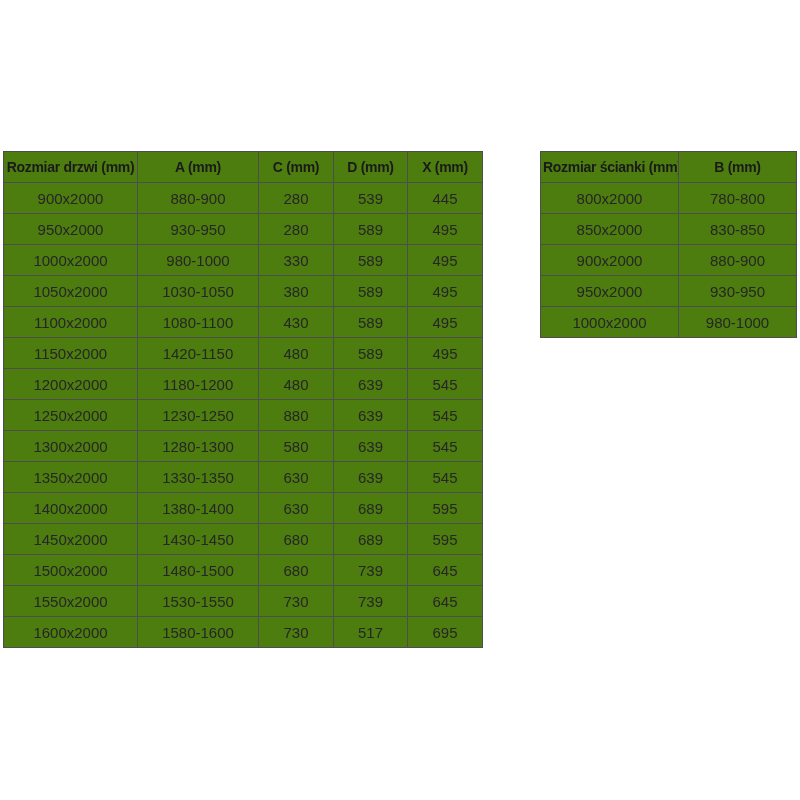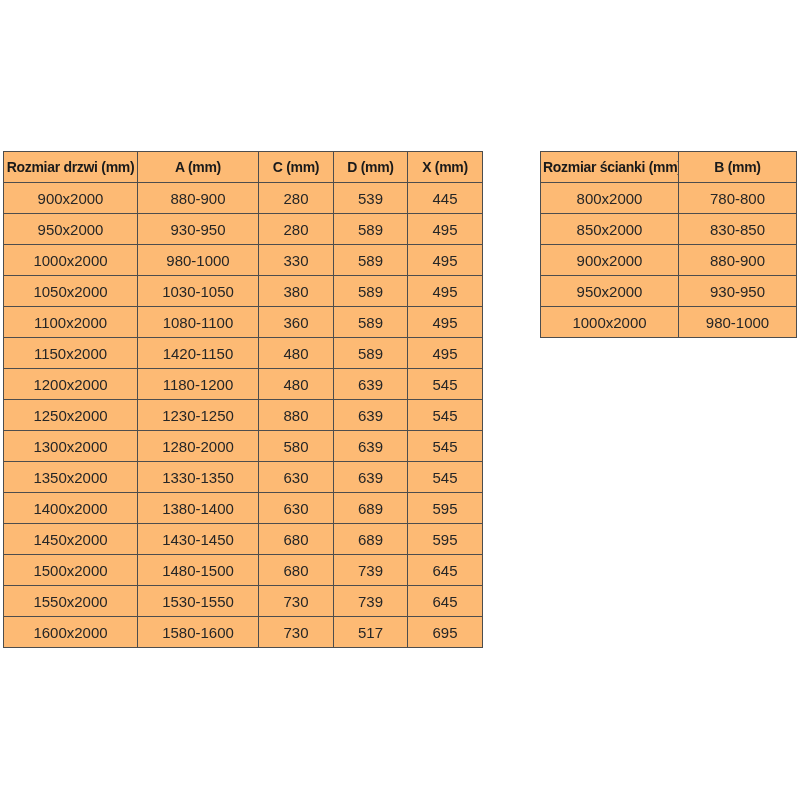--- a/index.html
+++ b/index.html
@@ -14,21 +14,21 @@
   .canvas {
     position: relative;
     width: 800px;
     height: 800px;
     background: #ffffff;
   }
   table.spec-table {
     position: absolute;
     border-collapse: collapse;
     table-layout: fixed;
-    background: #fdba74;
+    background: #4d7c0f;
     padding-left: 24px;
   }
   table.spec-table th,
   table.spec-table td {
     border: 1px solid #4d4d4d;
     text-align: center;
     vertical-align: middle;
     height: 30px;
     padding: 0 2px;
     white-space: nowrap;
@@ -103,21 +103,21 @@
         <tr>
           <td>1050x2000</td>
           <td>1030-1050</td>
           <td>380</td>
           <td>589</td>
           <td>495</td>
         </tr>
         <tr>
           <td>1100x2000</td>
           <td>1080-1100</td>
-          <td>360</td>
+          <td>430</td>
           <td>589</td>
           <td>495</td>
         </tr>
         <tr>
           <td>1150x2000</td>
           <td>1420-1150</td>
           <td>480</td>
           <td>589</td>
           <td>495</td>
         </tr>
@@ -130,21 +130,21 @@
         </tr>
         <tr>
           <td>1250x2000</td>
           <td>1230-1250</td>
           <td>880</td>
           <td>639</td>
           <td>545</td>
         </tr>
         <tr>
           <td>1300x2000</td>
-          <td>1280-2000</td>
+          <td>1280-1300</td>
           <td>580</td>
           <td>639</td>
           <td>545</td>
         </tr>
         <tr>
           <td>1350x2000</td>
           <td>1330-1350</td>
           <td>630</td>
           <td>639</td>
           <td>545</td>

